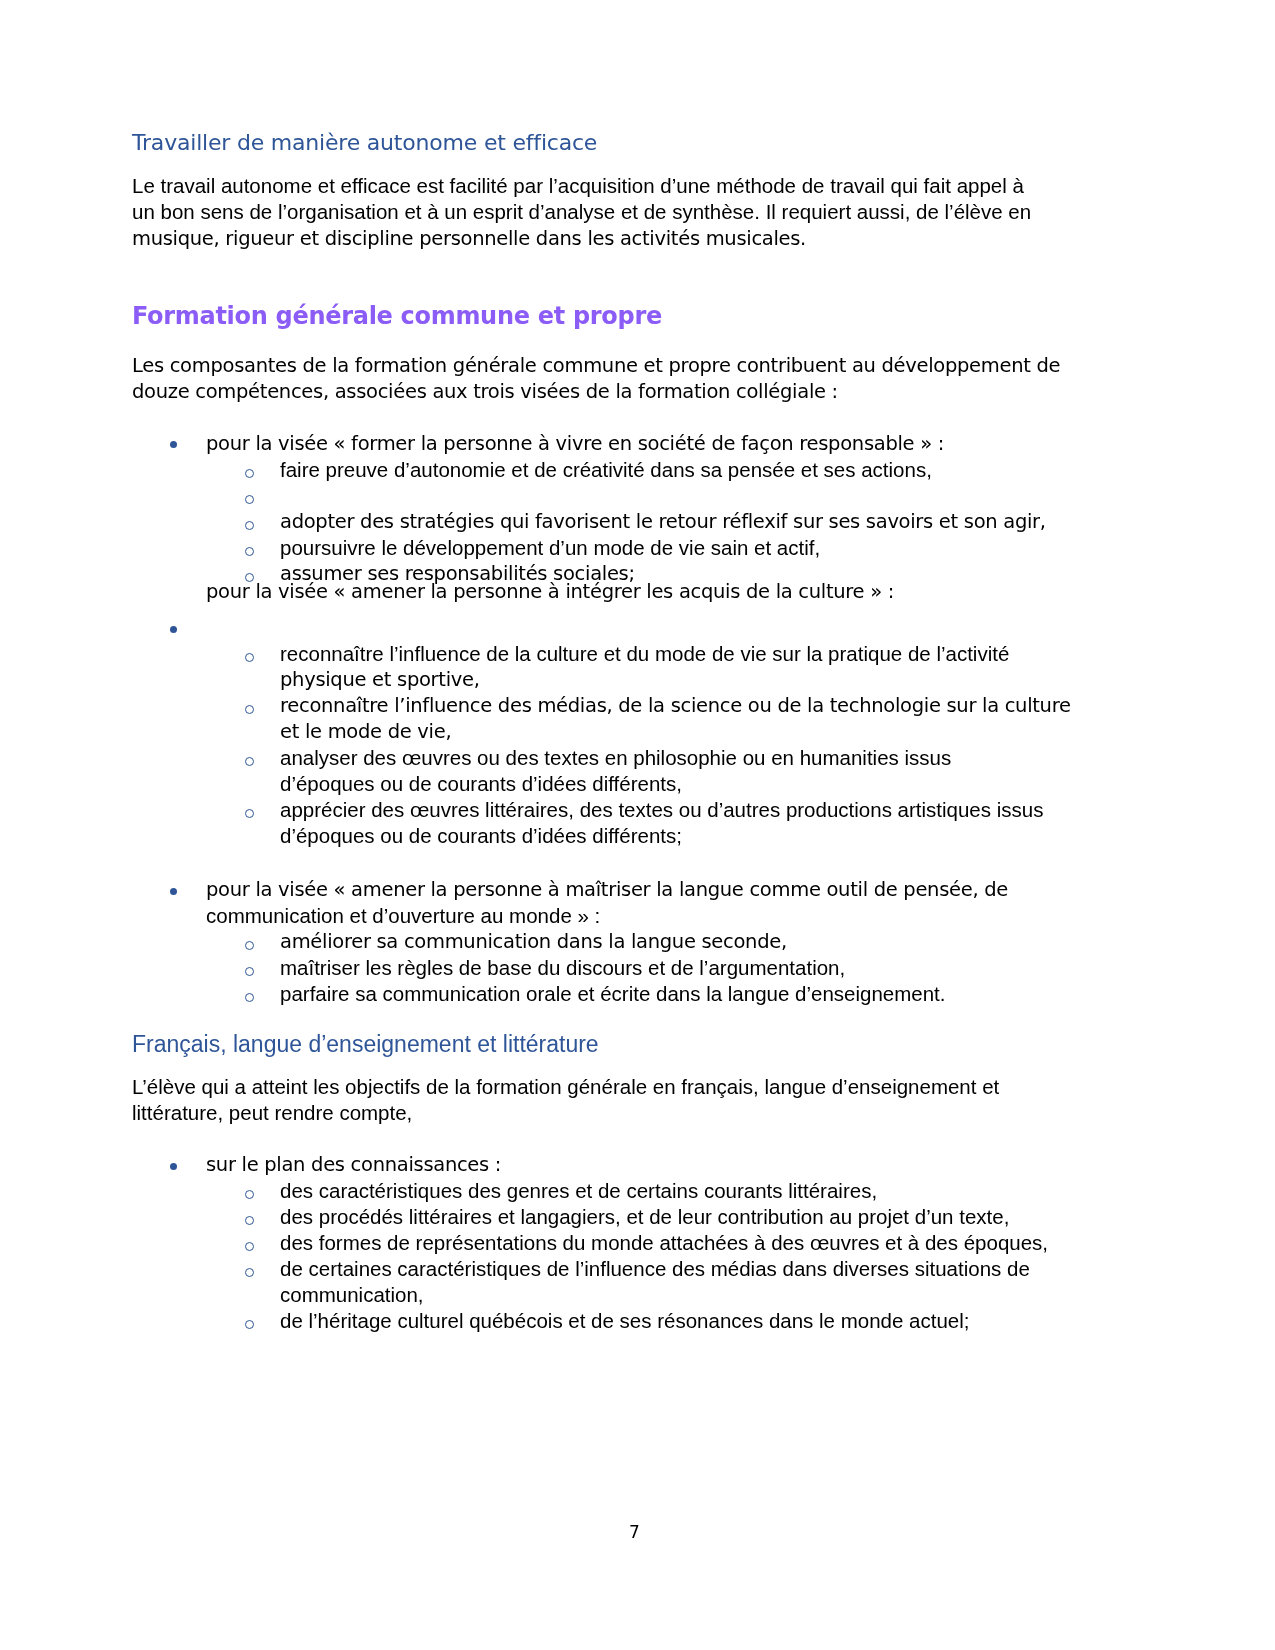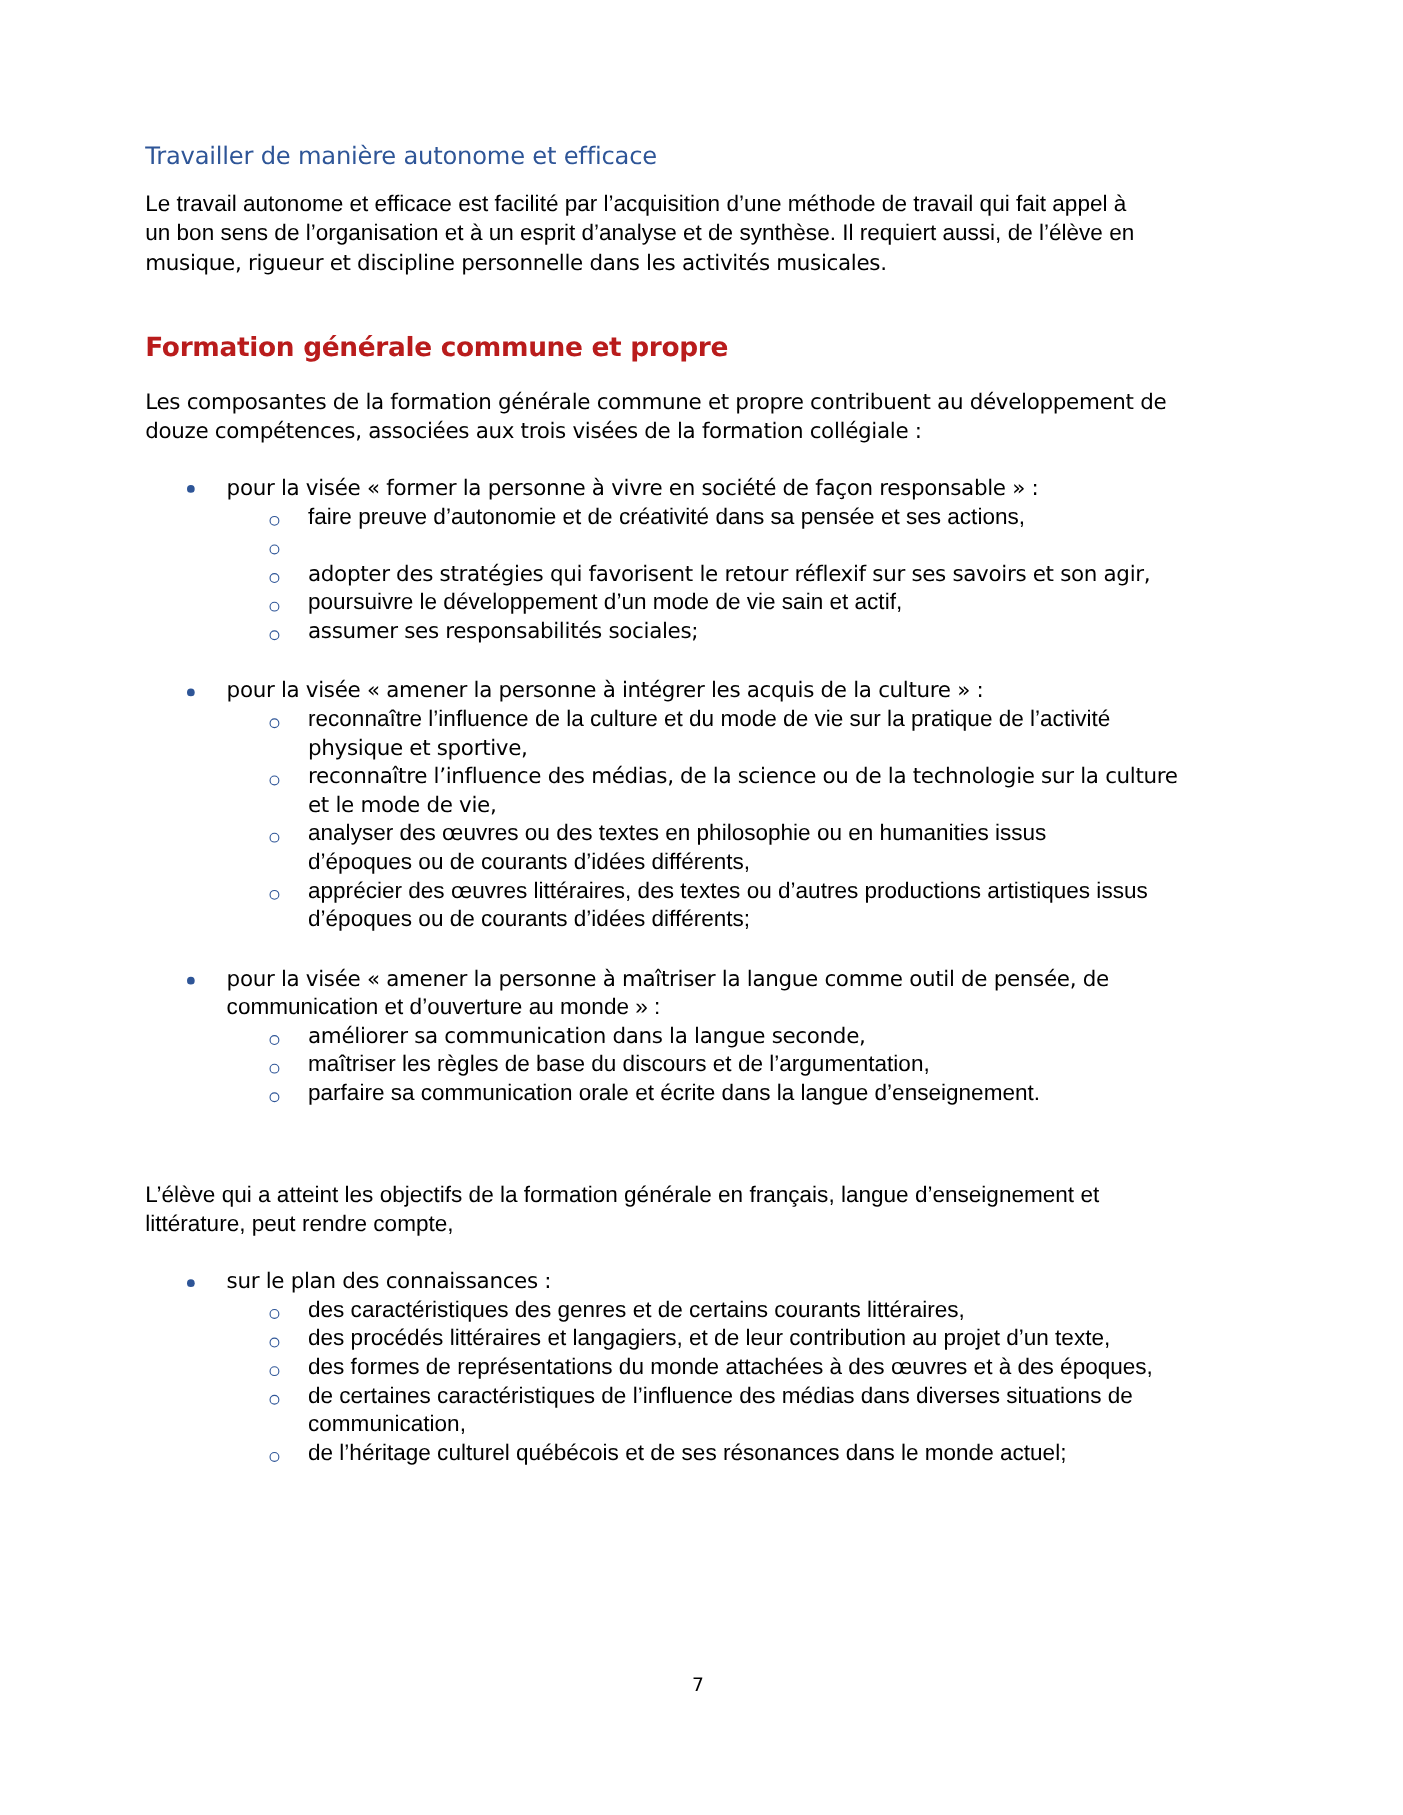--- a/index.html
+++ b/index.html
@@ -2,21 +2,21 @@
 <html><head>
   <meta charset="utf-8">
   <style>
     html, body { margin: 0; padding: 0; background: #ffffff; }
     body { width: 1275px; height: 1650px; position: relative; overflow: hidden;
            font-family: "Liberation Sans", sans-serif; color: #000; }
     .page { position: absolute; left: 0; top: 0; width: 1275px; height: 1604px; }
     .h2 { position: absolute; left: 132px; font-family: "DejaVu Sans", sans-serif;
           font-size: 22px; color: #2e5597; margin: 0; font-weight: normal; letter-spacing: -0.2px; }
     .h1 { position: absolute; left: 132px; font-family: "DejaVu Sans", sans-serif;
-          font-size: 24px; color: #b91c1c; margin: 0; font-weight: bold; letter-spacing: -0.3px; }
+          font-size: 24px; color: #8b5cf6; margin: 0; font-weight: bold; letter-spacing: -0.3px; }
     .h3 { position: absolute; left: 132px; font-family: "Liberation Sans", sans-serif;
           font-size: 23px; color: #2e5597; margin: 0; font-weight: normal; }
     .line { position: absolute; white-space: nowrap; font-size: 20.5px; line-height: 26.5px; }
     .dv { font-family: "DejaVu Sans", sans-serif; font-size: 19.5px; letter-spacing: -0.3px; }
     .bullet { position: absolute; left: 170px; width: 7px; height: 7px; border-radius: 50%; background: #2e5597; }
     .circ { position: absolute; left: 245px; width: 9px; height: 9px; border-radius: 50%;
             border: 1.2px solid #2e5597; box-sizing: border-box; }
     .pagenum { position: absolute; left: 629px; top: 1522px; font-family: "DejaVu Sans", sans-serif; font-size: 17px; }
   </style>
 </head>
@@ -40,21 +40,21 @@
   <div class="line" style="left:280px;top:457px">faire preuve d’autonomie et de créativité dans sa pensée et ses actions,</div>
   <span class="circ" style="top:495px"></span>
   <span class="circ" style="top:521px"></span>
   <div class="line dv" style="left:280px;top:509px">adopter des stratégies qui favorisent le retour réflexif sur ses savoirs et son agir,</div>
   <span class="circ" style="top:547px"></span>
   <div class="line" style="left:280px;top:535px">poursuivre le développement d’un mode de vie sain et actif,</div>
   <span class="circ" style="top:573px"></span>
   <div class="line dv" style="left:280px;top:561px">assumer ses responsabilités sociales;</div>
 
   <span class="bullet" style="top:626px"></span>
-  <div class="line dv" style="left:206px;top:615px">pour la visée « amener la personne à intégrer les acquis de la culture » :</div>
+  <div class="line dv" style="left:206px;top:579px">pour la visée « amener la personne à intégrer les acquis de la culture » :</div>
 
   <span class="circ" style="top:653px"></span>
   <div class="line" style="left:280px;top:641px">reconnaître l’influence de la culture et du mode de vie sur la pratique de l’activité</div>
   <div class="line dv" style="left:280px;top:667px">physique et sportive,</div>
   <span class="circ" style="top:705px"></span>
   <div class="line dv" style="left:280px;top:693px">reconnaître l’influence des médias, de la science ou de la technologie sur la culture</div>
   <div class="line dv" style="left:280px;top:719px">et le mode de vie,</div>
   <span class="circ" style="top:757px"></span>
   <div class="line" style="left:280px;top:745px">analyser des œuvres ou des textes en philosophie ou en humanities issus</div>
   <div class="line" style="left:280px;top:771px">d’époques ou de courants d’idées différents,</div>
@@ -66,20 +66,21 @@
   <div class="line dv" style="left:206px;top:877px">pour la visée « amener la personne à maîtriser la langue comme outil de pensée, de</div>
   <div class="line" style="left:206px;top:903px">communication et d’ouverture au monde » :</div>
 
   <span class="circ" style="top:941px"></span>
   <div class="line dv" style="left:280px;top:929px">améliorer sa communication dans la langue seconde,</div>
   <span class="circ" style="top:967px"></span>
   <div class="line" style="left:280px;top:955px">maîtriser les règles de base du discours et de l’argumentation,</div>
   <span class="circ" style="top:993px"></span>
   <div class="line" style="left:280px;top:981px">parfaire sa communication orale et écrite dans la langue d’enseignement.</div>
 
+  <h3 class="h3" style="top:1031px">Français, langue d’enseignement et littérature</h3>
   <div class="line" style="left:132px;top:1074px">L’élève qui a atteint les objectifs de la formation générale en français, langue d’enseignement et</div>
   <div class="line" style="left:132px;top:1100px">littérature, peut rendre compte,</div>
 
   <span class="bullet" style="top:1163px"></span>
   <div class="line dv" style="left:206px;top:1152px">sur le plan des connaissances :</div>
 
   <span class="circ" style="top:1190px"></span>
   <div class="line" style="left:280px;top:1178px">des caractéristiques des genres et de certains courants littéraires,</div>
   <span class="circ" style="top:1216px"></span>
   <div class="line" style="left:280px;top:1204px">des procédés littéraires et langagiers, et de leur contribution au projet d’un texte,</div>

